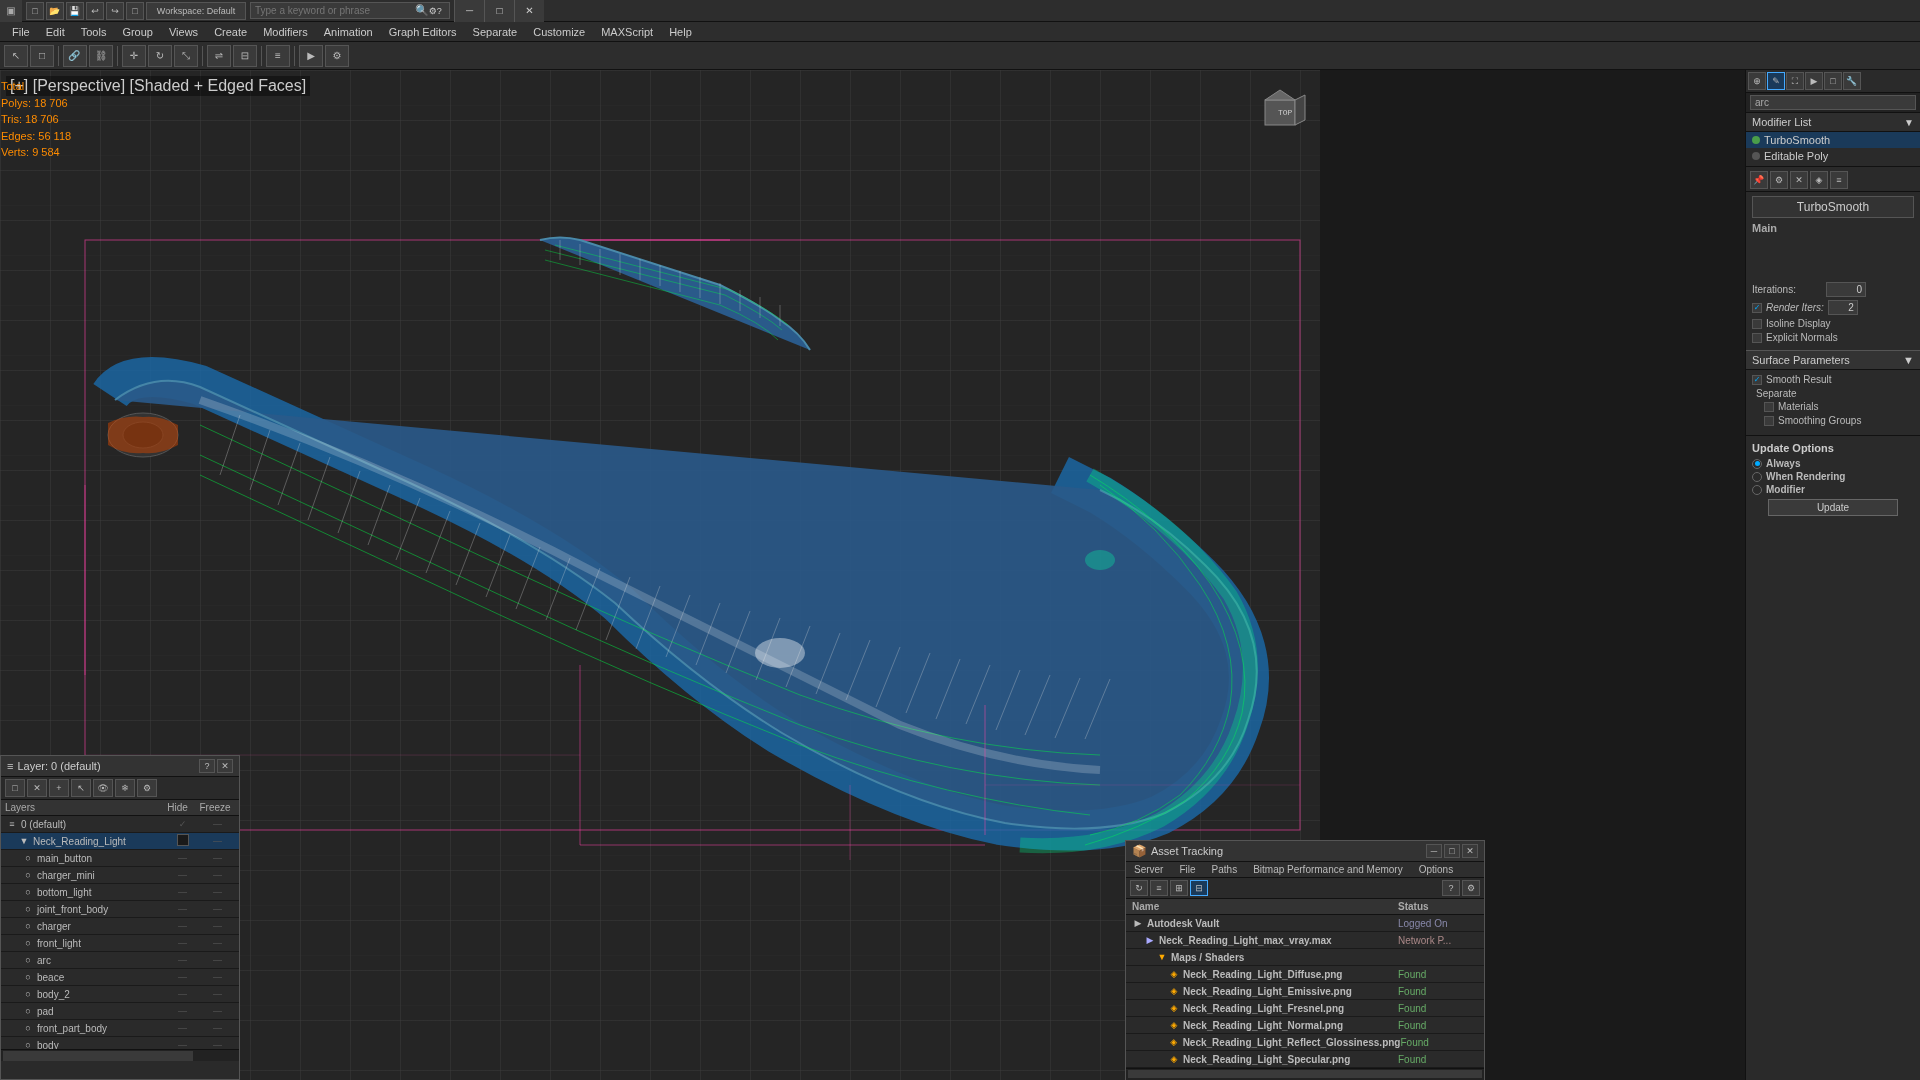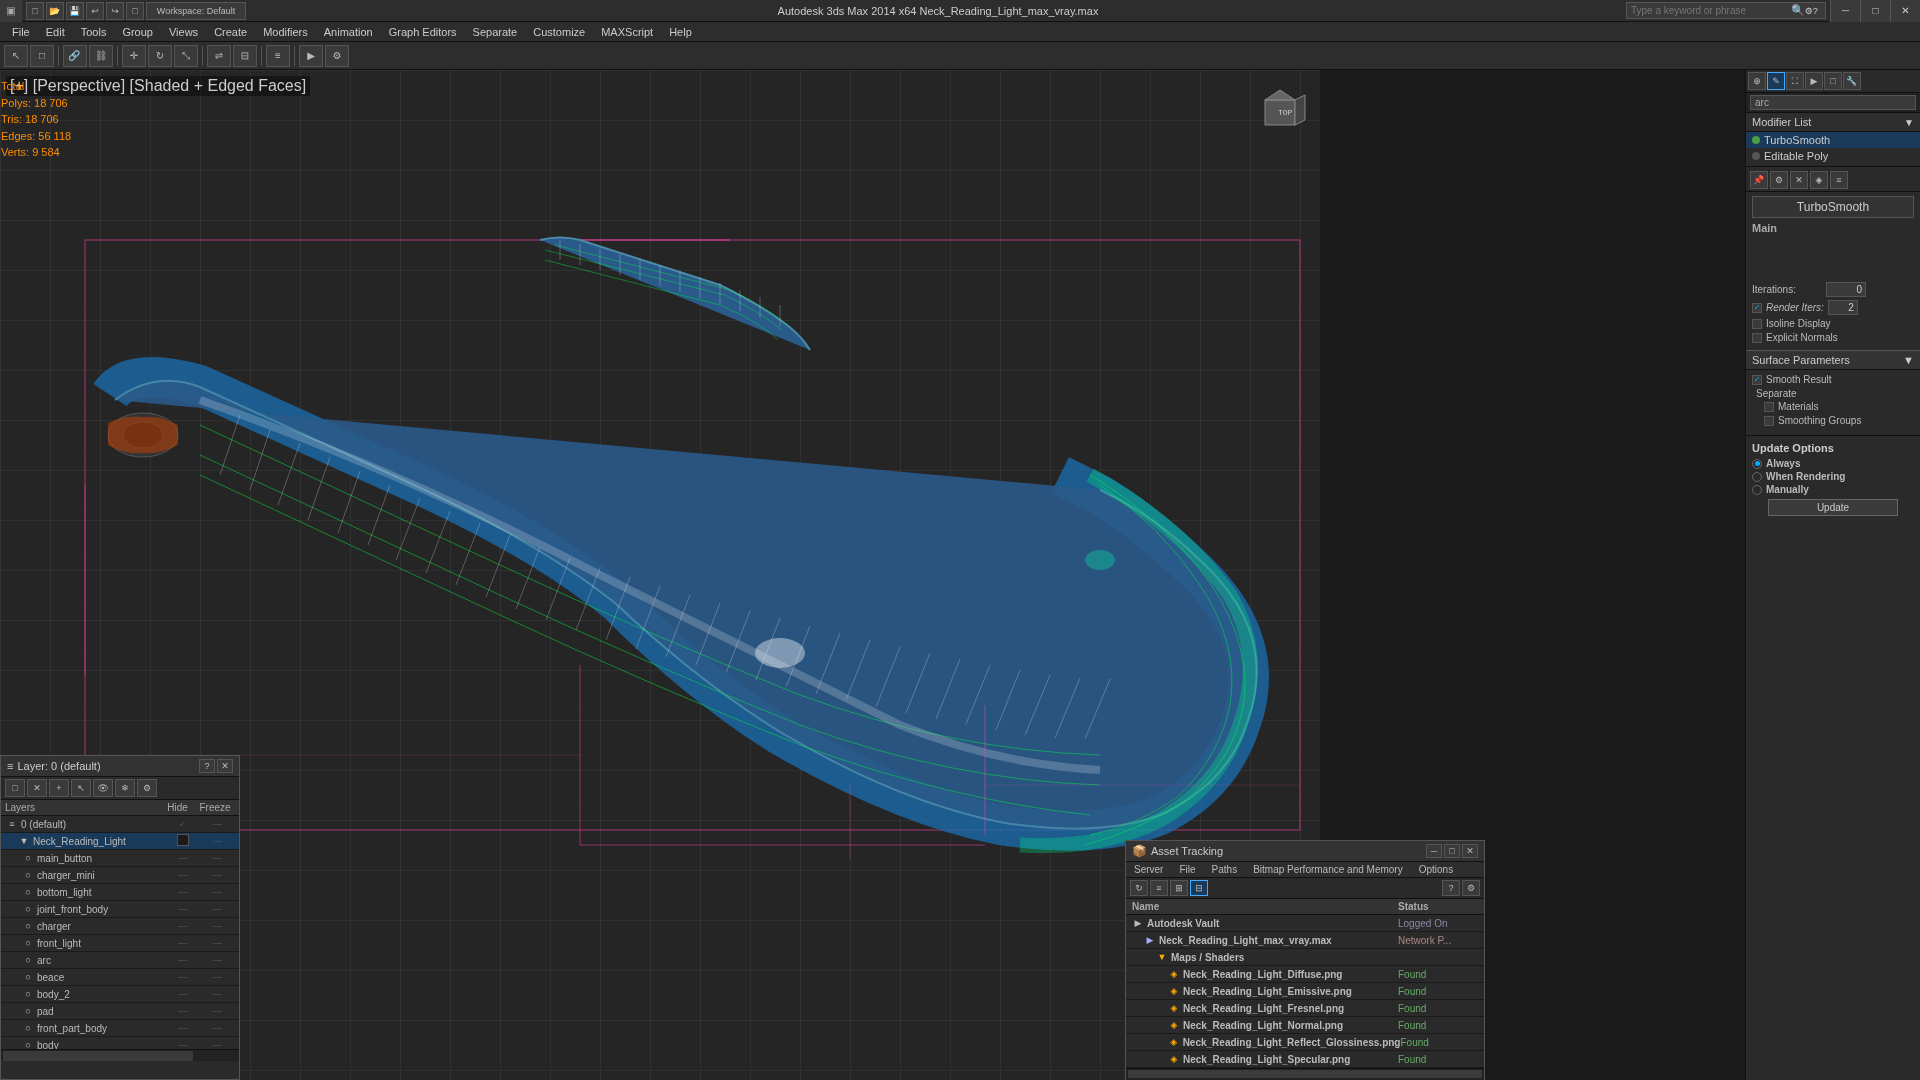--- a/index.html
+++ b/index.html
@@ -646,21 +646,20 @@
   <div class="top-bar-logo">▣</div>
   <div class="top-bar-icons">
     <div class="top-bar-icon">□</div>
     <div class="top-bar-icon">📂</div>
     <div class="top-bar-icon">💾</div>
     <div class="top-bar-icon">↩</div>
     <div class="top-bar-icon">↪</div>
     <div class="top-bar-icon">□</div>
     <div class="top-bar-icon" style="width:100px; font-size:9px;">Workspace: Default</div>
   </div>
-  <div class="top-bar-title">Autodesk 3ds Max 2014 x64        Neck_Reading_Light_max_vray.max</div>
   <div class="top-bar-search">
     <input type="text" placeholder="Type a keyword or phrase" style="">
     <span>🔍</span>
     <span style="font-size:9px;">⚙</span>
     <span style="font-size:9px;">?</span>
   </div>
   <div class="top-bar-window-btns">
     <div class="win-btn">─</div>
     <div class="win-btn">□</div>
     <div class="win-btn close">✕</div>
@@ -939,21 +938,21 @@
     <div class="radio-row">
       <div class="radio-btn selected"></div>
       <div class="radio-label">Always</div>
     </div>
     <div class="radio-row">
       <div class="radio-btn"></div>
       <div class="radio-label">When Rendering</div>
     </div>
     <div class="radio-row">
       <div class="radio-btn"></div>
-      <div class="radio-label">Manually</div>
+      <div class="radio-label">Modifier</div>
     </div>
     <div class="update-btn">Update</div>
   </div>
 </div>
 
 <div id="layers-panel">
   <div class="layers-panel-header">
     <div class="layers-panel-title">
       <span>≡</span>
       <span>Layer: 0 (default)</span>

